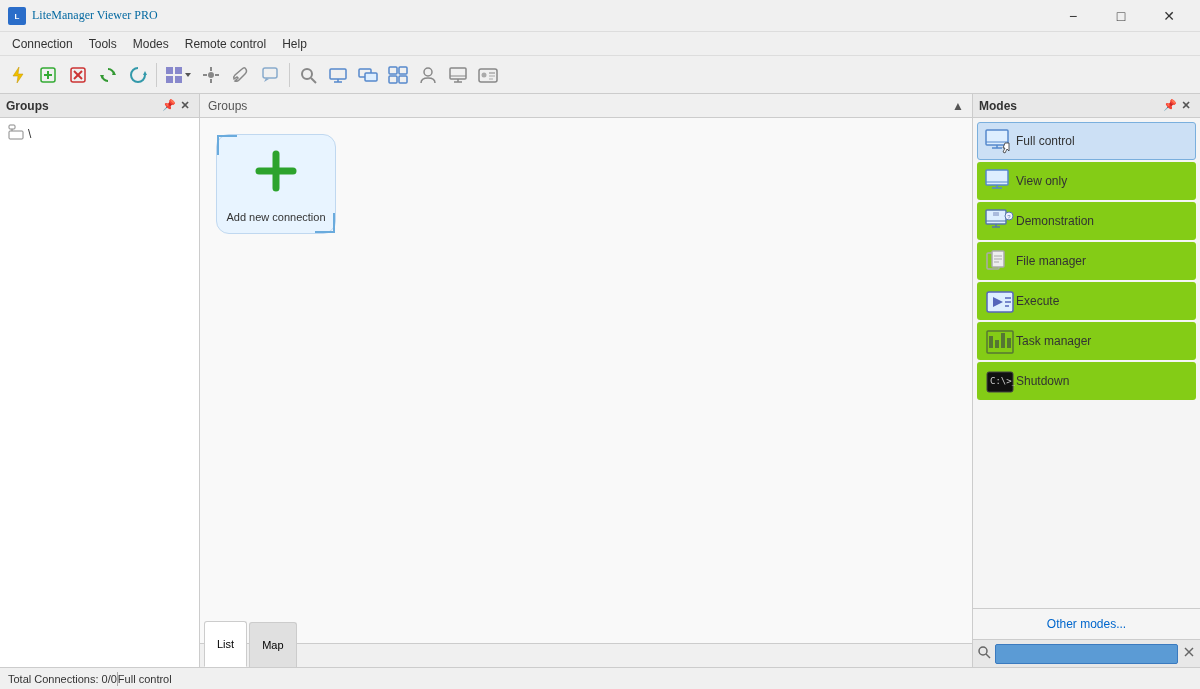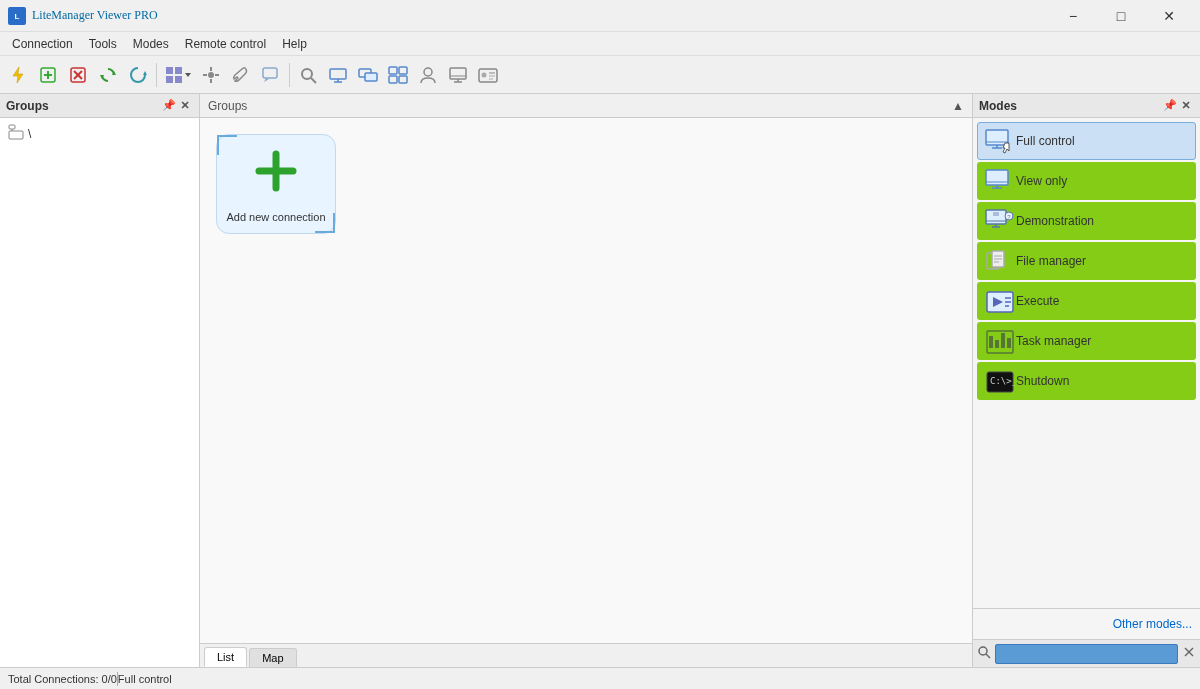--- a/index.html
+++ b/index.html
@@ -169,21 +169,21 @@
     
     .tabs-bar {
       height: 24px;
       background: #f0f0f0;
       border-top: 1px solid #ccc;
       display: flex;
       align-items: flex-end;
       padding: 0 4px;
     }
     .tab {
-      padding: 3px 12px;
+      padding: 16px 12px;
       border: 1px solid #ccc;
       border-bottom: none;
       background: #e0e0e0;
       font-size: 11px;
       cursor: pointer;
       border-radius: 3px 3px 0 0;
       margin-right: 2px;
     }
     .tab.active { background: white; border-bottom: 1px solid white; }
 
@@ -229,21 +229,21 @@
       width: 32px; height: 28px;
       margin-right: 0;
       display: flex; align-items: flex-end; justify-content: center;
       font-size: 20px;
       flex-shrink: 0;
     }
     .mode-label { font-size: 12px; color: #333; }
     .modes-footer {
       padding: 8px;
       border-top: 1px solid #ccc;
-      text-align: right;
+      text-align: center;
     }
     .other-modes-link {
       color: #0066cc;
       cursor: pointer;
       font-size: 12px;
       text-decoration: none;
     }
     .modes-search-bar {
       height: 28px;
       background: #e8e8e8;

